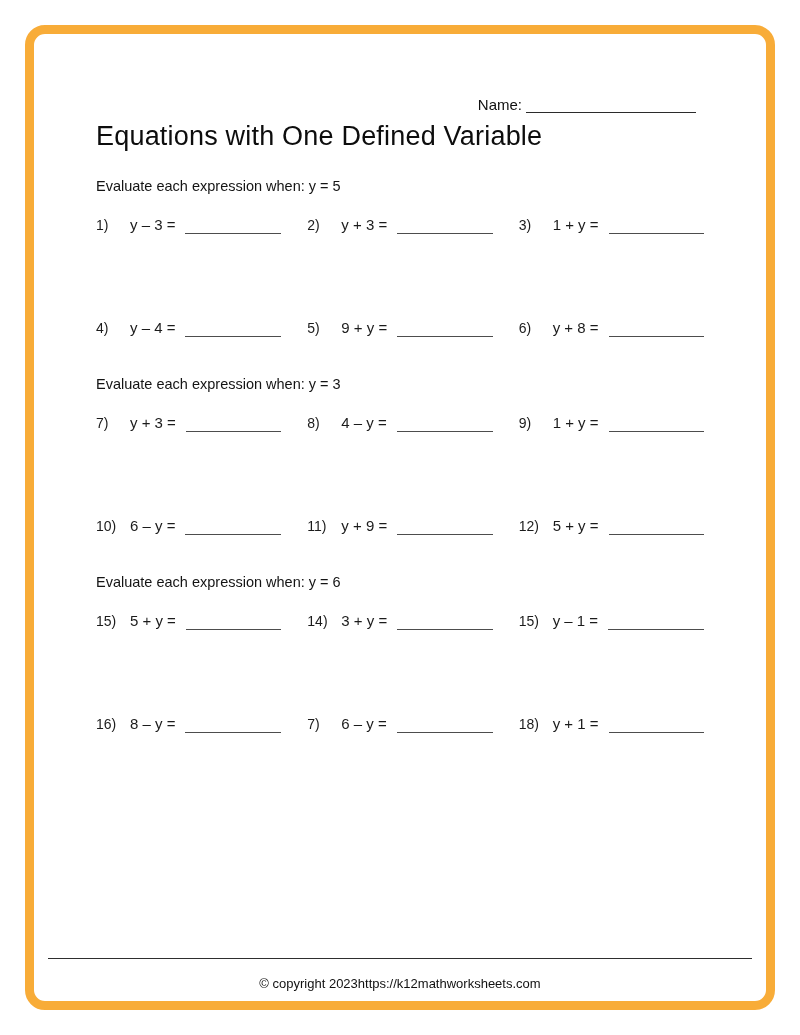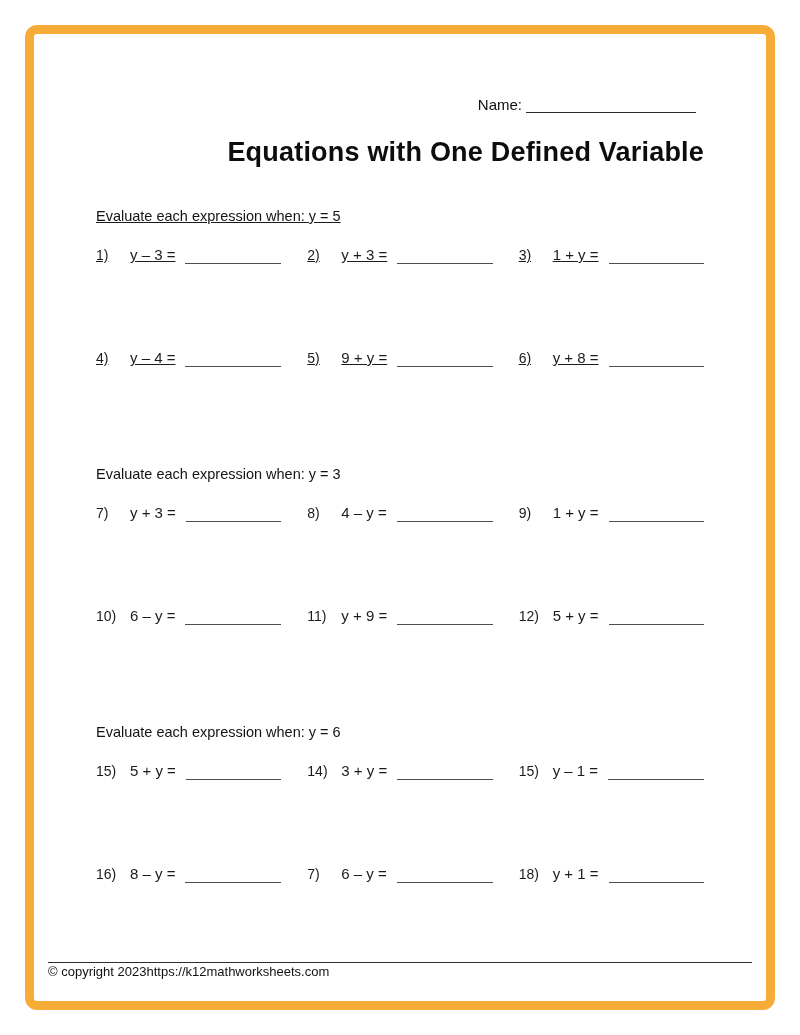--- a/index.html
+++ b/index.html
@@ -4,21 +4,21 @@
 <style>
   :root { --accent: #F8AC38; --ink: #1c1c1c; --line: #4d4d4d; }
   * { margin: 0; padding: 0; box-sizing: border-box; }
   html, body { width: 800px; height: 1035px; background: #ffffff; }
   body { font-family: "Liberation Sans", "DejaVu Sans", sans-serif; color: var(--ink); position: relative; }
 
   .frame {
     position: absolute;
     left: 25px; top: 25px; right: 25px; bottom: 25px;
     border: 9px solid var(--accent);
-    border-radius: 12px;
+    border-radius: 20px;
     background: #ffffff;
   }
 
   .content {
     position: absolute;
     left: 34px; top: 34px; right: 34px; bottom: 34px;
     padding: 0 28px;
   }
 
   .name-row {
@@ -31,30 +31,30 @@
   .name-line {
     display: inline-block;
     width: 170px;
     border-bottom: 1.6px solid #2b2b2b;
     position: relative;
     top: 3px;
     margin-left: 4px;
   }
 
   .page-title {
-    margin-top: 24px;
-    text-align: right;
+    margin-top: 8px;
+    text-align: left;
     font-size: 27px;
-    font-weight: 700;
+    font-weight: 400;
     letter-spacing: 0.2px;
     color: #0d0d0d;
   }
 
-  .section { margin-top: 100px; }
-  .section:first-of-type { margin-top: 40px; text-decoration: underline; }
+  .section { margin-top: 40px; }
+  .section:first-of-type { margin-top: 26px; }
 
   .instruction {
     font-size: 14.5px;
     color: #141414;
     margin-bottom: 22px;
   }
 
   .problems-grid {
     display: grid;
     grid-template-columns: 1fr 1fr 1fr;
@@ -78,25 +78,25 @@
     border-bottom: 1.6px solid var(--line);
     margin-left: 10px;
     position: relative;
     top: 4px;
     min-width: 60px;
     height: 1px;
   }
 
   .footer {
     position: absolute;
-    left: 14px; right: 14px; bottom: 22px;
+    left: 14px; right: 14px; bottom: 10px;
     border-top: 1.6px solid #2e2e2e;
-    padding-top: 1px;
+    padding-top: 17px;
     display: flex;
-    justify-content: flex-start;
+    justify-content: center;
     align-items: baseline;
     font-size: 13px;
     color: #111;
   }
   .footer .center { text-align: center; }
   .footer .right { text-align: right; }
 </style>
 </head>
 <body>
 

